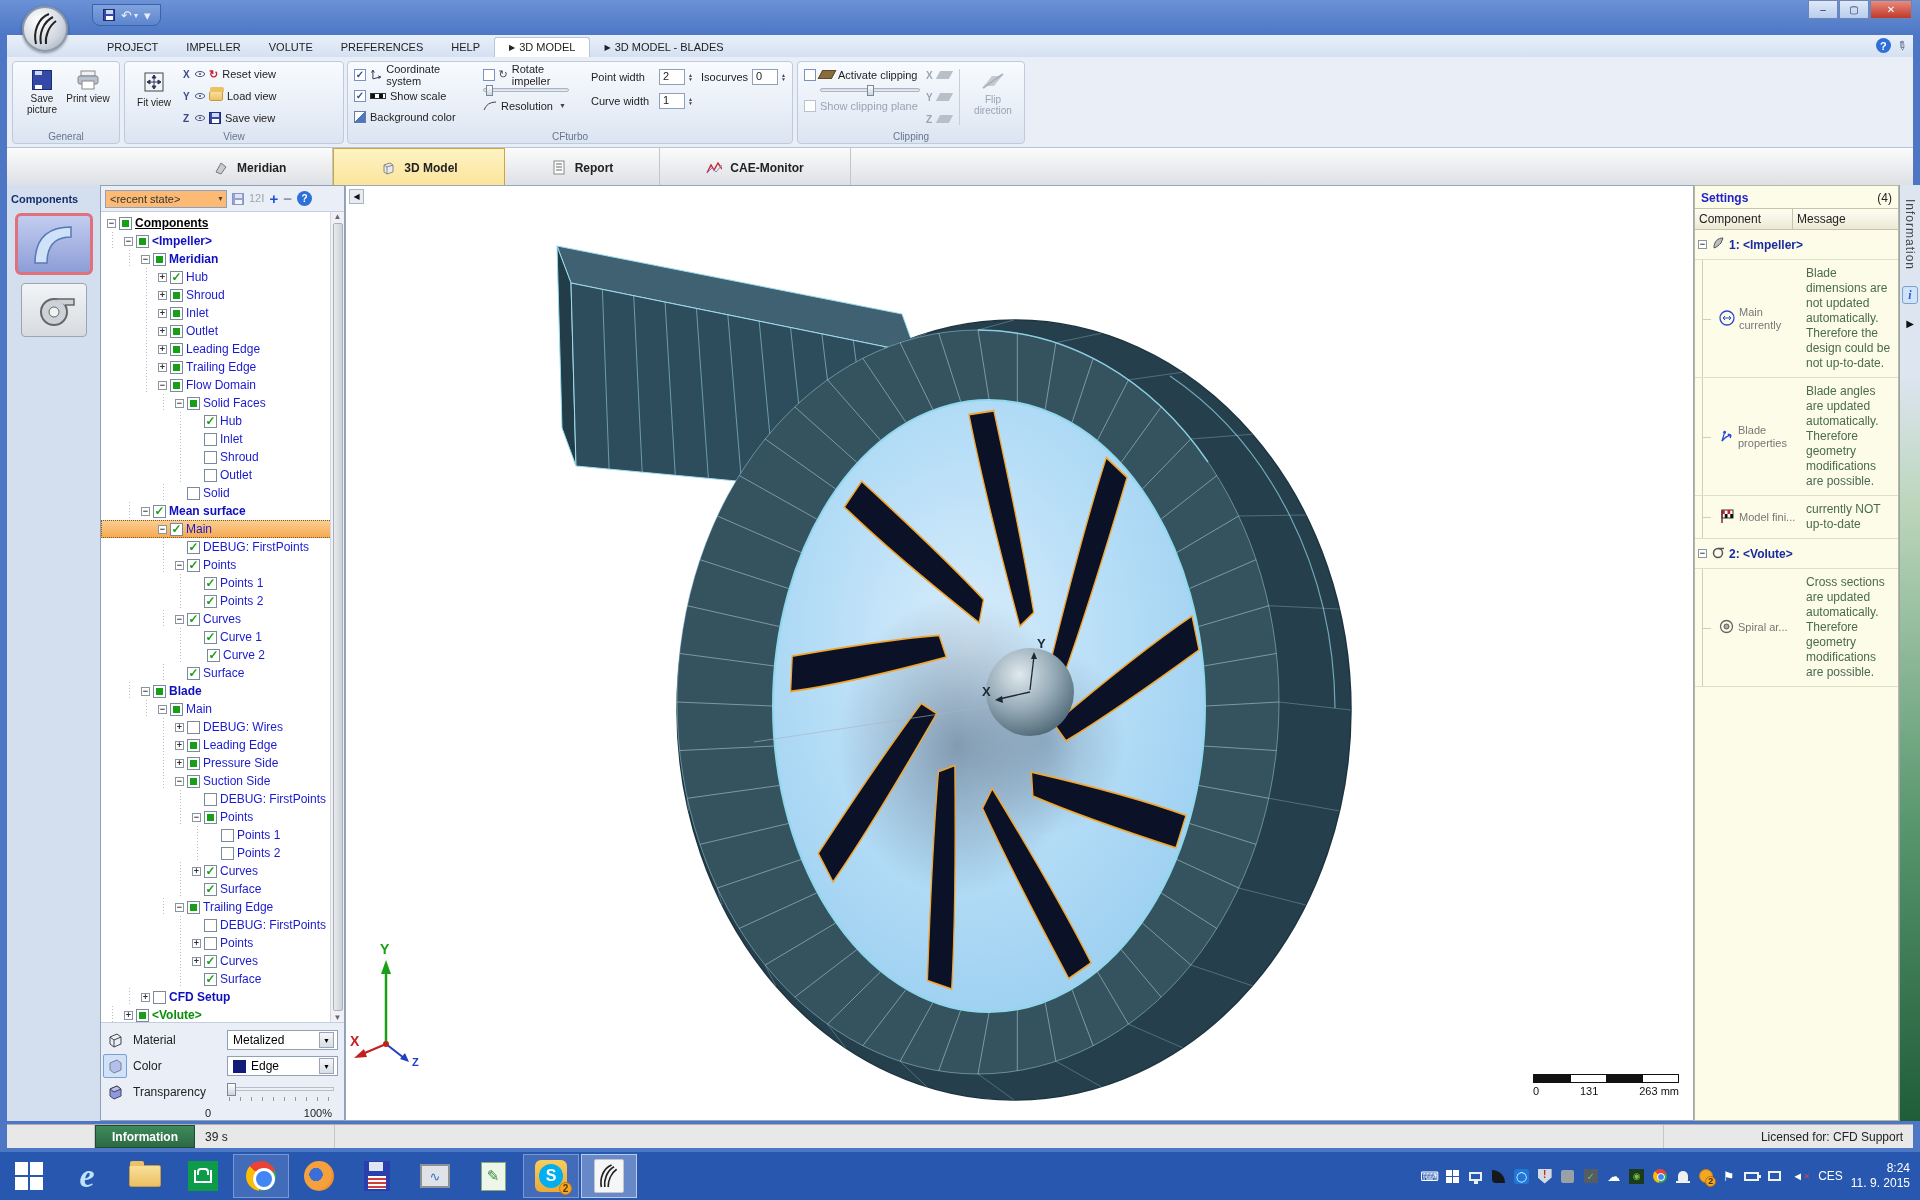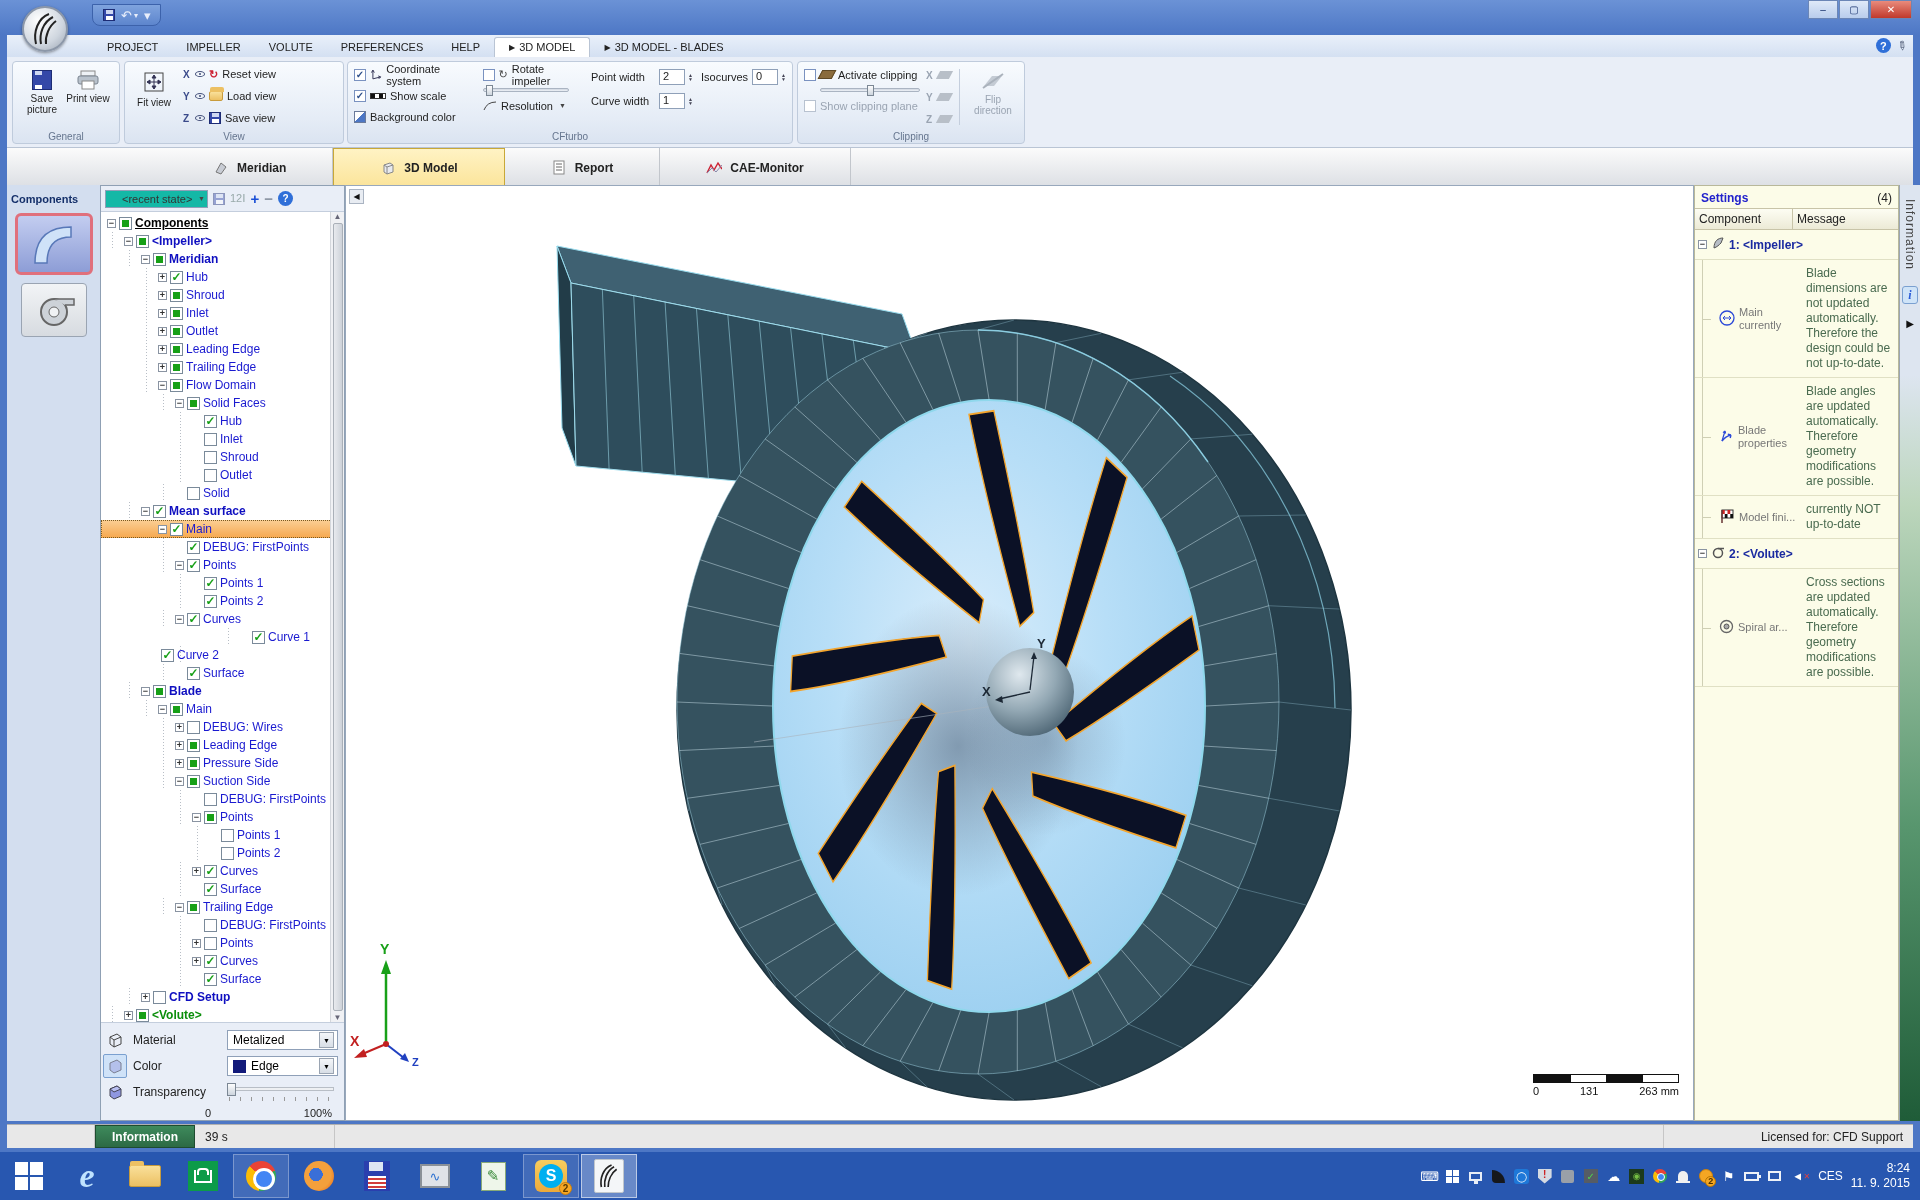--- a/index.html
+++ b/index.html
@@ -73,22 +73,22 @@
 
   .leftbar { position:absolute; left:0; top:0; width:93px; height:100%; background:#d3deef; }
   .lb-title { font-size:11px; font-weight:bold; color:#15306a; padding:8px 0 6px 4px; }
   .thumb1 { margin:2px auto; width:78px; height:62px; border:3px solid #e0707c; border-radius:6px;
             background:linear-gradient(#c3cdf0,#8d9dd6); display:flex; align-items:center; justify-content:center; }
   .thumb2 { margin:8px auto; width:66px; height:54px; border:1px solid #9aa4b2; border-radius:4px;
             background:linear-gradient(#f2f4f6,#d7dbe0); display:flex; align-items:center; justify-content:center; }
 
   .treepanel { position:absolute; left:93px; top:0; width:245px; height:100%; background:#fff; border:1px solid #8fa0b4; }
   .ttoolbar { height:26px; background:#e9eef7; border-bottom:1px solid #c4cedd; display:flex; align-items:center; gap:5px; padding:0 4px; }
-  .stateselect { width:103px; height:18px; border:1px solid #8fa0b8; background:#14b8a6; font-size:11px; color:#333;
-                 display:flex; align-items:center; justify-content:space-between; padding:0 2px 0 16px; }
+  .stateselect { width:122px; height:18px; border:1px solid #8fa0b8; background:#fdba74; font-size:11px; color:#333;
+                 display:flex; align-items:center; justify-content:space-between; padding:0 2px 0 4px; }
   .stateselect .dd { font-size:7px; }
   .plus { color:#1a4fd6; font-weight:bold; font-size:15px; }
   .minus { color:#8a94a2; font-weight:bold; font-size:15px; }
   .qmark { width:15px; height:15px; border-radius:50%; background:#2f6fd8; color:#fff; font-size:10px; font-weight:bold;
            display:flex; align-items:center; justify-content:center; }
   .fontsz { font-size:11px; color:#9aa; }
 
   .tree { position:relative; height:812px; overflow:hidden; padding-top:2px; }
   .trow { height:18px; display:flex; align-items:center; gap:3px; background-repeat:no-repeat; }
   .trow.sel { background-image:linear-gradient(#fbcf95,#f6a84e) !important; outline:1px dotted #7a5a20; outline-offset:-1px; }
@@ -630,26 +630,26 @@
         <div class="trow" style="padding-left: 91px; background-image: repeating-linear-gradient(rgb(184, 190, 198) 0px, rgb(184, 190, 198) 1px, transparent 1px, transparent 3px); background-size: 1px 100%; background-position: 79px 0px;">
           <span class="exp none"></span>
           <span class="cb check"></span>
           <span class="tlabel v-plain">Points 2</span>
         </div>
         <div class="trow" style="padding-left: 74px; background-image: repeating-linear-gradient(rgb(184, 190, 198) 0px, rgb(184, 190, 198) 1px, transparent 1px, transparent 3px); background-size: 1px 100%; background-position: 62px 0px;">
           <span class="exp minus">−</span>
           <span class="cb check"></span>
           <span class="tlabel v-plain">Curves</span>
         </div>
-        <div class="trow" style="padding-left: 91px; background-image: repeating-linear-gradient(rgb(184, 190, 198) 0px, rgb(184, 190, 198) 1px, transparent 1px, transparent 3px); background-size: 1px 100%; background-position: 79px 0px; margin-left: 48px;">
+        <div class="trow" style="padding-left: 91px; background-image: repeating-linear-gradient(rgb(184, 190, 198) 0px, rgb(184, 190, 198) 1px, transparent 1px, transparent 3px); background-size: 1px 100%; background-position: 79px 0px;">
           <span class="exp none"></span>
           <span class="cb check"></span>
           <span class="tlabel v-plain">Curve 1</span>
         </div>
-        <div class="trow" style="padding-left: 48px; background-image: repeating-linear-gradient(rgb(184, 190, 198) 0px, rgb(184, 190, 198) 1px, transparent 1px, transparent 3px); background-size: 1px 100%; background-position: 79px 0px;">
+        <div class="trow" style="padding-left: 94px; background-image: repeating-linear-gradient(rgb(184, 190, 198) 0px, rgb(184, 190, 198) 1px, transparent 1px, transparent 3px); background-size: 1px 100%; background-position: 79px 0px;">
           <span class="exp none"></span>
           <span class="cb check"></span>
           <span class="tlabel v-plain">Curve 2</span>
         </div>
         <div class="trow" style="padding-left: 74px; background-image: repeating-linear-gradient(rgb(184, 190, 198) 0px, rgb(184, 190, 198) 1px, transparent 1px, transparent 3px); background-size: 1px 100%; background-position: 62px 0px;">
           <span class="exp none"></span>
           <span class="cb check"></span>
           <span class="tlabel v-plain">Surface</span>
         </div>
         <div class="trow" style="padding-left: 40px; background-image: repeating-linear-gradient(rgb(184, 190, 198) 0px, rgb(184, 190, 198) 1px, transparent 1px, transparent 3px); background-size: 1px 100%; background-position: 28px 0px;">

